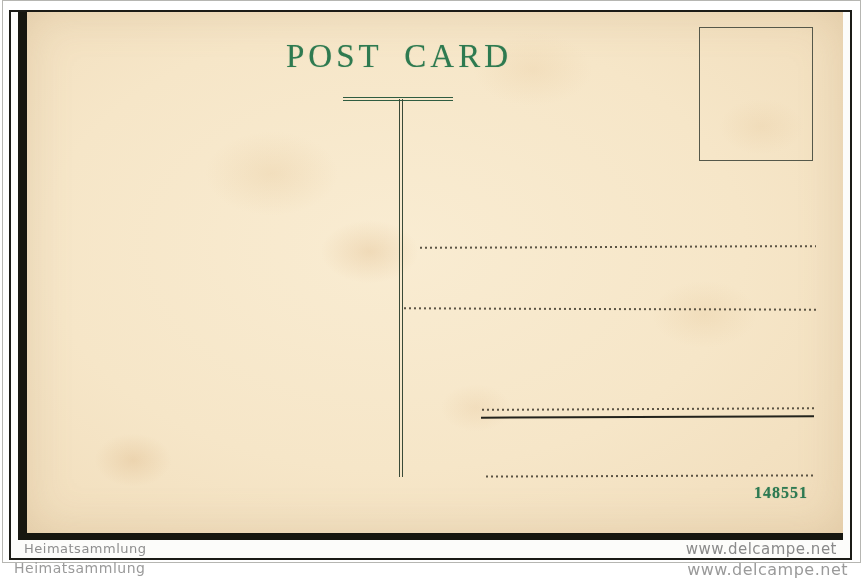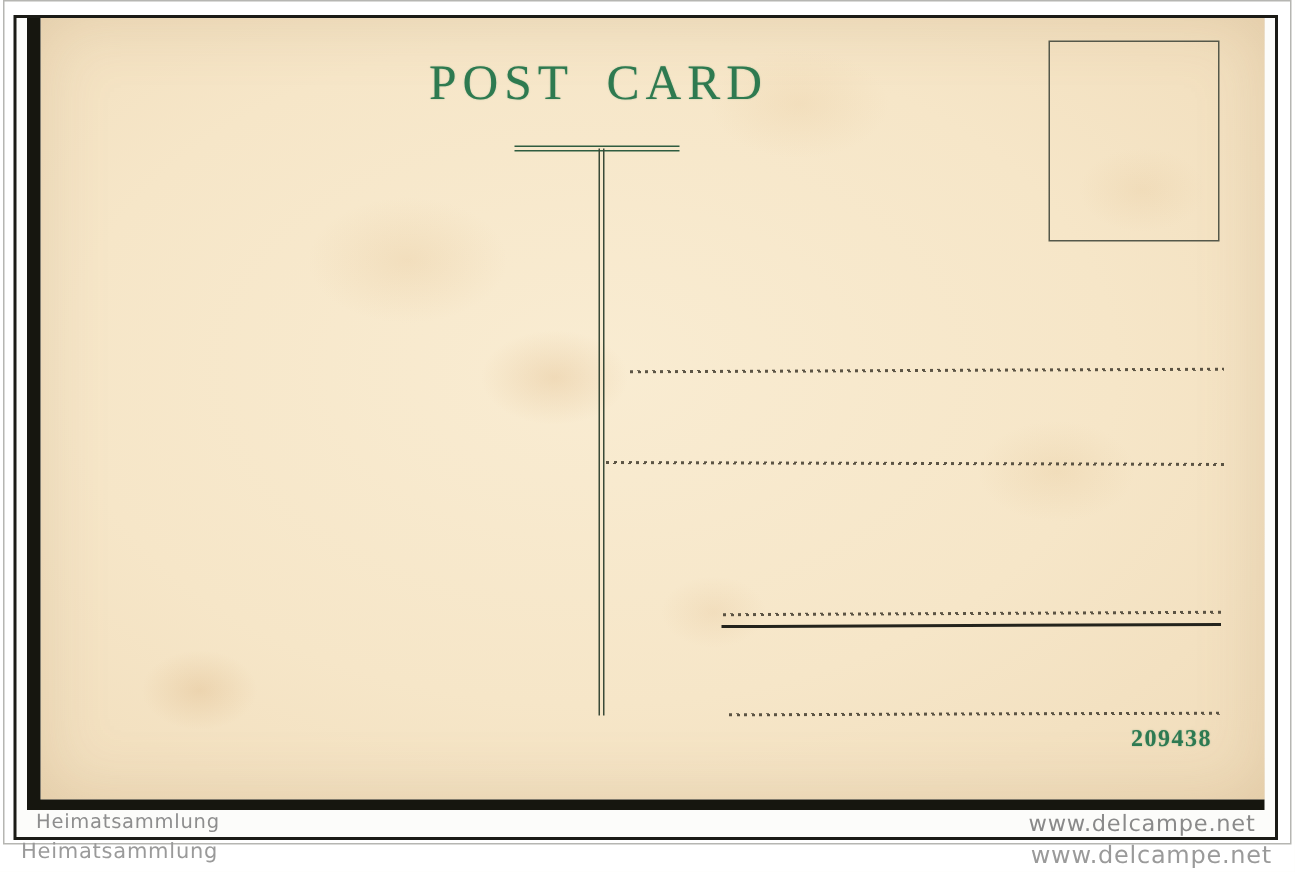--- a/index.html
+++ b/index.html
@@ -115,21 +115,21 @@
     <div class="divider-v"></div>
 
     <div class="stamp-box"></div>
 
     <div class="dotted dotted-1"></div>
     <div class="dotted dotted-2"></div>
     <div class="dotted dotted-3"></div>
     <div class="solid-line"></div>
     <div class="dotted dotted-4"></div>
 
-    <div class="serial-number">209438</div>
+    <div class="serial-number">148551</div>
   </div>
 
   <div class="wm wm-inner-left">Heimatsammlung</div>
   <div class="wm wm-inner-right">www.delcampe.net</div>
   <div class="wm wm-outer-left">Heimatsammlung</div>
   <div class="wm wm-outer-right">www.delcampe.net</div>
 
 </div>
 
 </body></html>

